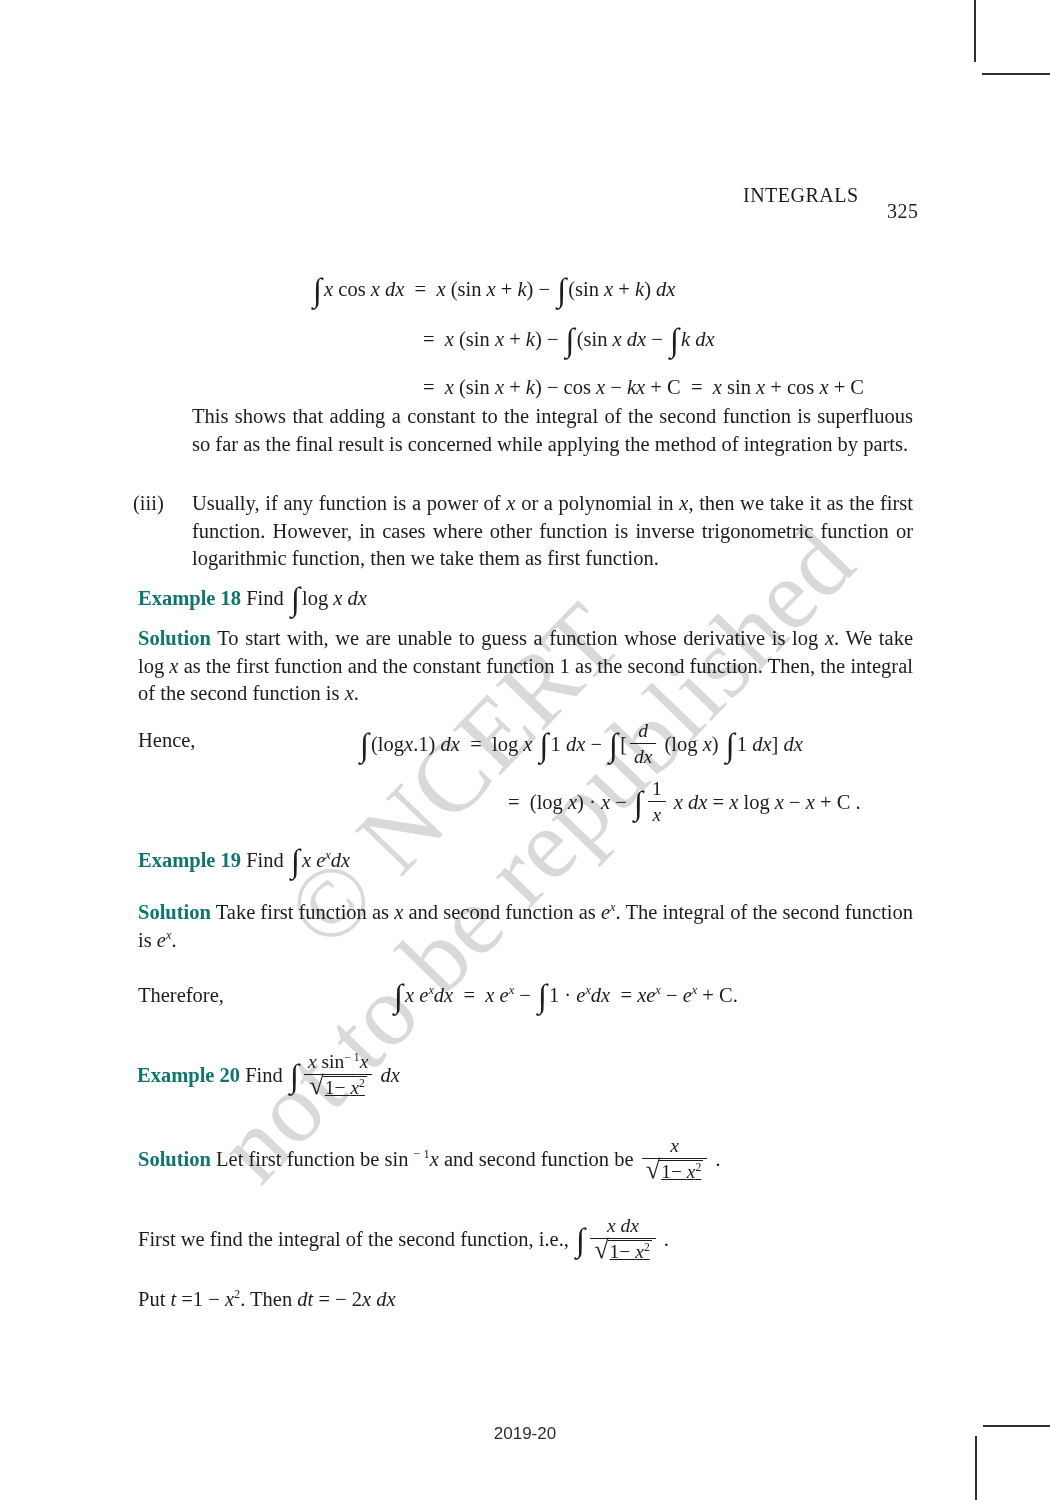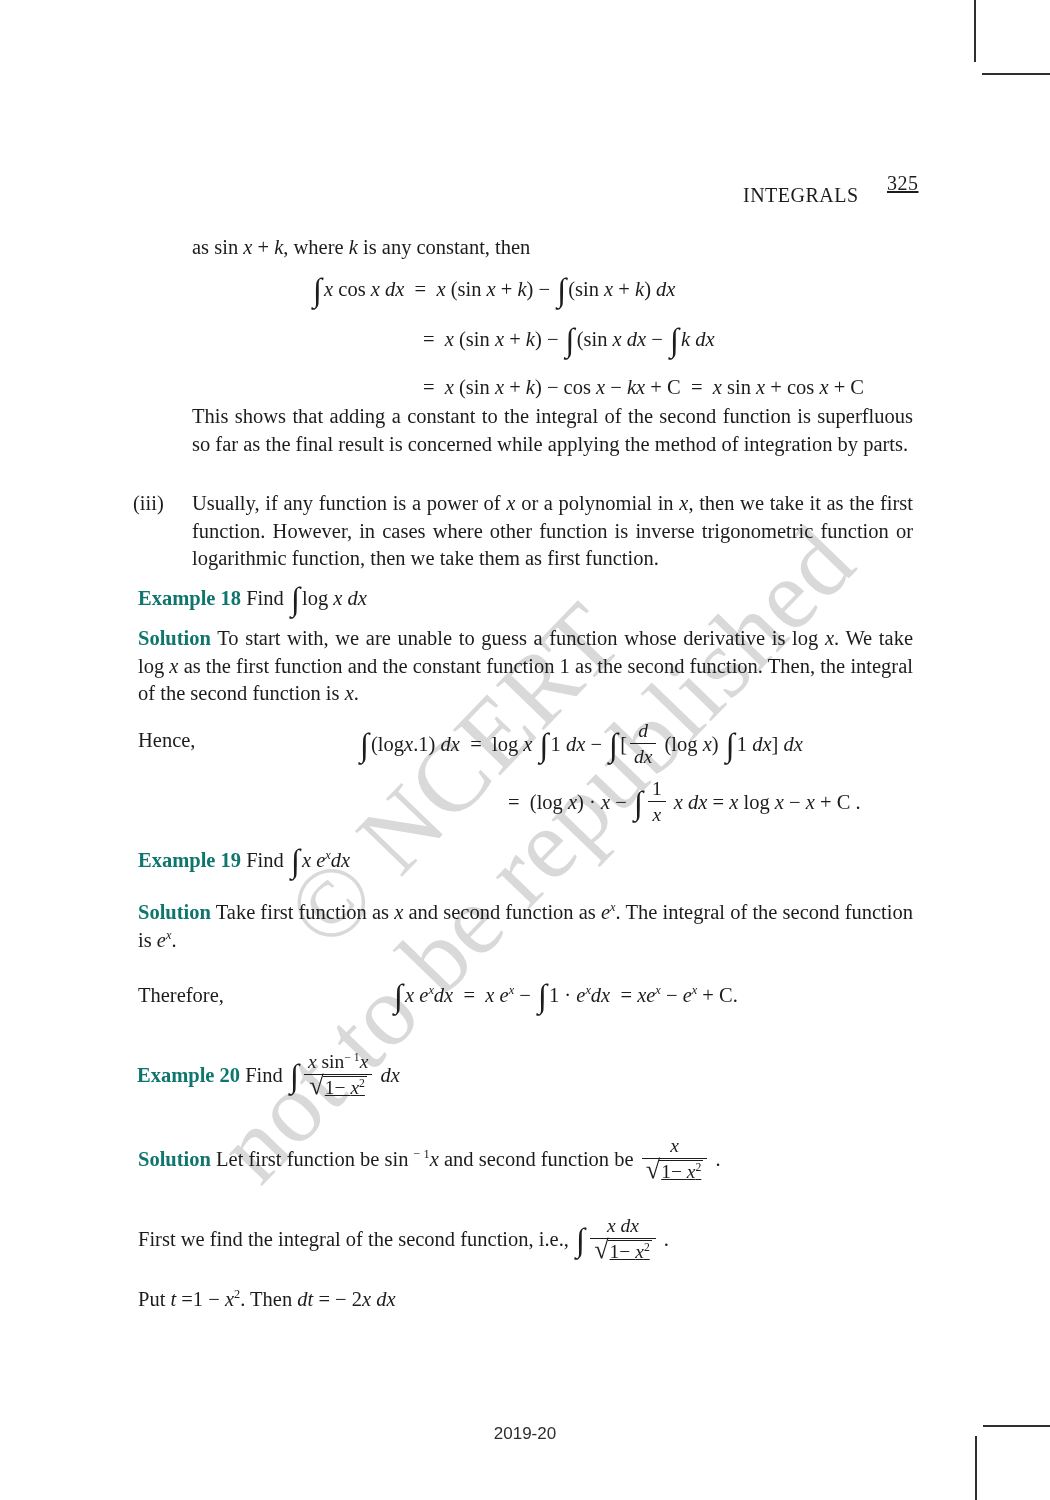--- a/index.html
+++ b/index.html
@@ -40,23 +40,22 @@
 <div class="page">
 
   <div class="wm">
     <div>© NCERT</div>
     <div>not to be republished</div>
   </div>
 
   <div class="layer">
 
     <div class="abs hdr" style="left:743px;top:184px;">INTEGRALS</div>
-    <div class="abs hdr" style="left:887px;top:172px;text-decoration:underline;">325</div>
+    <div class="abs hdr" style="left:887px;top:200px;">325</div>
 
-    <div class="abs row" style="left:192px;top:234px;">as sin <i>x</i> + <i>k</i>, where <i>k</i> is any constant, then</div>
 
     <div class="abs row" style="left:423px;top:326px;">= &nbsp;<i>x</i> (sin <i>x</i> + <i>k</i>) − <span class="mi">∫</span>(sin <i>x</i> <i>dx</i> − <span class="mi">∫</span><i>k</i> <i>dx</i></div>
     <div class="abs row" style="left:311px;top:276px;"><span class="mi">∫</span><i>x</i> cos <i>x</i> <i>dx</i>&nbsp; = &nbsp;<i>x</i> (sin <i>x</i> + <i>k</i>) − <span class="mi">∫</span>(sin <i>x</i> + <i>k</i>) <i>dx</i></div>
     <div class="abs row" style="left:423px;top:374px;">= &nbsp;<i>x</i> (sin <i>x</i> + <i>k</i>) − cos <i>x</i> − <i>kx</i> + C&nbsp; =&nbsp; <i>x</i> sin <i>x</i> + cos <i>x</i> + C</div>
 
     <div class="abs para" style="left:192px;top:403px;width:721px;">This shows that adding a constant to the integral of the second function is superfluous so far as the final result is concerned while applying the method of integration by parts.</div>
 
     <div class="abs row" style="left:133px;top:490px;">(iii)</div>
     <div class="abs para" style="left:192px;top:490px;width:721px;">Usually, if any function is a power of <i>x</i> or a polynomial in <i>x</i>, then we take it as the first function. However, in cases where other function is inverse trigonometric function or logarithmic function, then we take them as first function.</div>
 

